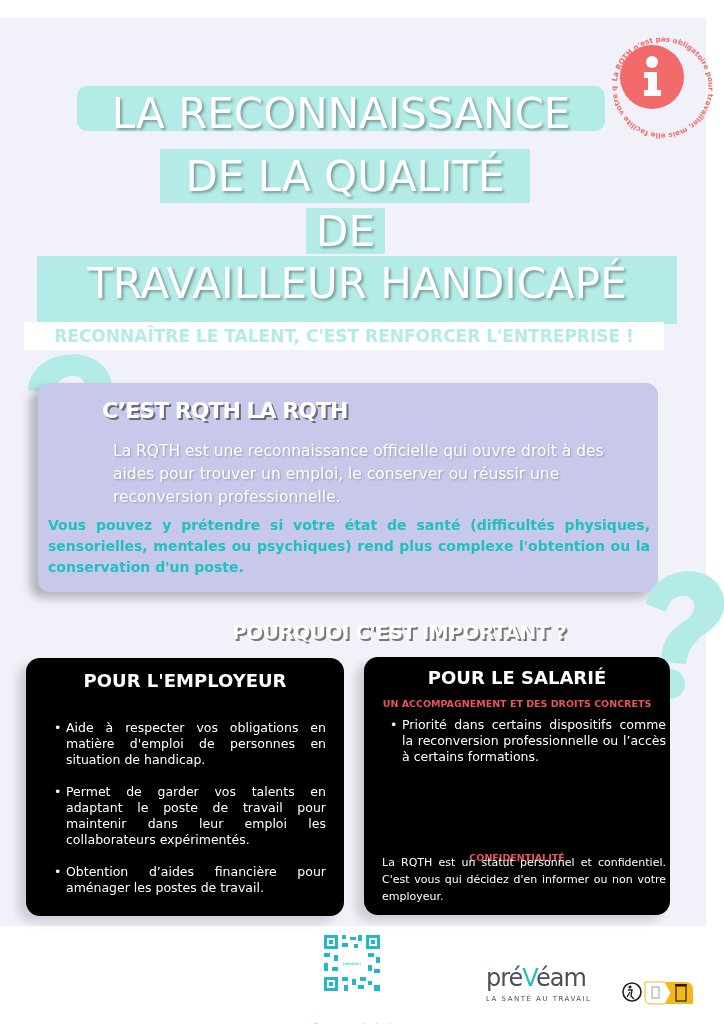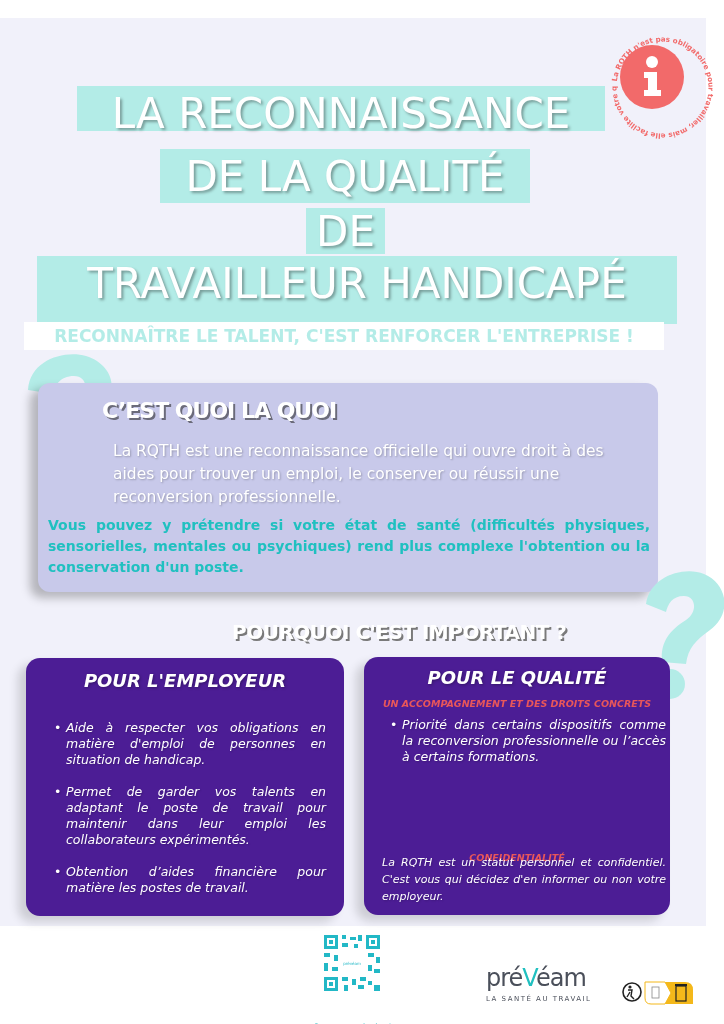--- a/index.html
+++ b/index.html
@@ -5,21 +5,21 @@
   * { box-sizing: border-box; margin: 0; padding: 0; }
   html, body { width: 724px; height: 1024px; background: #ffffff; overflow: hidden; }
   body { position: relative; font-family: "DejaVu Sans", sans-serif; }
 
   .poster { position: absolute; left: 0; top: 18px; width: 706px; height: 908px; background: #f1f1fa; }
 
   
   .title-line { position: absolute; background: #b3ece7; color: #ffffff; font-family: "DejaVu Sans", sans-serif;
     font-size: 44px; line-height: 56px; text-align: center; white-space: nowrap;
     text-shadow: 2px 2px 3px rgba(0,0,0,0.35); letter-spacing: 0px; }
-  .t1 { left: 77px; top: 86px; width: 528px; height: 45px; font-size: 42px; line-height: 56px; }
+  .t1 { left: 77px; top: 86px; width: 528px; height: 45px; font-size: 42px; line-height: 56px; border-radius: 10px; }
   .t2 { left: 160px; top: 149px; width: 370px; height: 54px; font-size: 42px; line-height: 56px; }
   .t3 { left: 306px; top: 208px; width: 79px; height: 46px; font-size: 42px; line-height: 48px; }
   .t4 { left: 37px; top: 256px; width: 640px; height: 68px; font-size: 42px; line-height: 56px; }
 
   .subtitle { position: absolute; left: 24px; top: 322px; width: 640px; height: 28px; background: #ffffff;
     color: #b3ece7; font-weight: bold; font-size: 17px; line-height: 28px; text-align: center; white-space: nowrap; }
 
   
   .info-badge { position: absolute; left: 610px; top: 35px; width: 105px; height: 105px; }
   .info-circle { position: absolute; left: 620px; top: 45px; width: 64px; height: 64px; border-radius: 50%; background: #f26a6a; }
@@ -33,21 +33,21 @@
   .card-rqth-title { position: absolute; left: 102px; top: 398px; color: #ffffff; font-weight: bold; font-size: 22px;
     letter-spacing: -1px; text-shadow: 2px 2px 0 #6b6b7a; white-space: nowrap; }
   .card-rqth-body { position: absolute; left: 113px; top: 440px; width: 510px; color: #ffffff; font-size: 15.5px;
     line-height: 23px; text-shadow: 1px 1px 2px rgba(0,0,0,0.25); }
   .card-rqth-teal { position: absolute; left: 48px; top: 515px; width: 602px; color: #20c0c0; font-weight: bold;
     font-size: 14px; line-height: 21px; text-align: justify; }
 
   .section-title { position: absolute; left: 232px; top: 620px; color: #ffffff; font-weight: bold; font-size: 20px;
     letter-spacing: -0.5px; text-shadow: 2px 2px 0 #7a7a7a; white-space: nowrap; }
 
-  .card { position: absolute; background: #4c1d95; border-radius: 14px; font-style: italic; }
+  .card { position: absolute; background: #000000; border-radius: 14px; }
   .card-emp { left: 26px; top: 658px; width: 318px; height: 258px; box-shadow: -8px 6px 10px rgba(0,0,0,0.15); }
   .card-sal { left: 364px; top: 657px; width: 306px; height: 258px; box-shadow: -8px 6px 10px rgba(0,0,0,0.15); }
   .card-head { position: absolute; left: 0; width: 100%; text-align: center; color: #ffffff; font-weight: bold;
     font-size: 18px; text-shadow: 1px 1px 3px rgba(0,0,0,0.3); }
   .card-emp .card-head { top: 12px; }
   .card-sal .card-head { top: 10px; }
   .red-sub { position: absolute; left: 0; width: 100%; text-align: center; color: #e8565a; font-weight: bold;
     font-size: 9.5px; }
   ul.bul { position: absolute; list-style: none; color: #ffffff; font-size: 12.5px; line-height: 16px;
     text-shadow: 1px 1px 2px rgba(0,0,0,0.2); }
@@ -96,42 +96,42 @@
     <textPath href="#circ" startOffset="2%">La RQTH n'est pas obligatoire pour travailler, mais elle facilite votre quotidien.</textPath>
   </text>
 </svg>
 
 <svg class="qmark" style="left:24px; top:350px; width:92px; height:126px;" viewBox="0 0 92 126">
   <path d="M4 40 C6 10, 40 0, 62 6 C88 14, 96 40, 78 58 C66 70, 58 72, 58 88 L34 90 C30 70, 38 58, 54 48 C66 40, 62 26, 50 26 C36 26, 30 36, 30 44 Z" fill="#b3ece7"></path>
   <circle cx="46" cy="110" r="14" fill="#b3ece7"></circle>
 </svg>
 
 <div class="card-rqth"></div>
-<div class="card-rqth-title">C’EST QUOI LA QUOI</div>
+<div class="card-rqth-title">C’EST RQTH LA RQTH</div>
 <div class="card-rqth-body">La RQTH est une reconnaissance officielle qui ouvre droit à des aides pour trouver un emploi, le conserver ou réussir une reconversion professionnelle.</div>
 <div class="card-rqth-teal">Vous pouvez y prétendre si votre état de santé (difficultés physiques, sensorielles, mentales ou psychiques) rend plus complexe l'obtention ou la conservation d'un poste.</div>
 
 <svg class="qmark" style="left:640px; top:568px; width:84px; height:132px;" viewBox="0 0 84 132">
   <path d="M6 36 C10 8, 44 -2, 64 6 C88 16, 92 46, 70 62 C56 72, 48 80, 46 96 L22 94 C20 74, 30 62, 46 52 C58 44, 56 28, 44 28 C32 28, 28 36, 26 44 Z" fill="#b3ece7"></path>
   <circle cx="30" cy="116" r="15" fill="#b3ece7"></circle>
 </svg>
 
 <div class="section-title">POURQUOI C'EST IMPORTANT ?</div>
 
 <div class="card card-emp">
   <div class="card-head">POUR L'EMPLOYEUR</div>
   <ul class="bul">
     <li>Aide à respecter vos obligations en matière d'emploi de personnes en situation de handicap.</li>
     <li>Permet de garder vos talents en adaptant le poste de travail pour maintenir dans leur emploi les collaborateurs expérimentés.</li>
-    <li>Obtention d’aides financière pour matière les postes de travail.</li>
+    <li>Obtention d’aides financière pour aménager les postes de travail.</li>
   </ul>
 </div>
 
 <div class="card card-sal">
-  <div class="card-head">POUR LE QUALITÉ</div>
+  <div class="card-head">POUR LE SALARIÉ</div>
   <div class="red-sub" style="top:41px;">UN ACCOMPAGNEMENT ET DES DROITS CONCRETS</div>
   <ul class="bul">
     <li>Priorité dans certains dispositifs comme la reconversion professionnelle ou l’accès à certains formations.</li>
   </ul>
   <div class="red-sub conf-title">CONFIDENTIALITÉ</div>
   <div class="conf-body">La RQTH est un statut personnel et confidentiel. C'est vous qui décidez d'en informer ou non votre employeur.</div>
 </div>
 
 <svg class="qr" viewBox="0 0 60 60">
   <rect x="0" y="0" width="60" height="60" fill="#ffffff"></rect>

